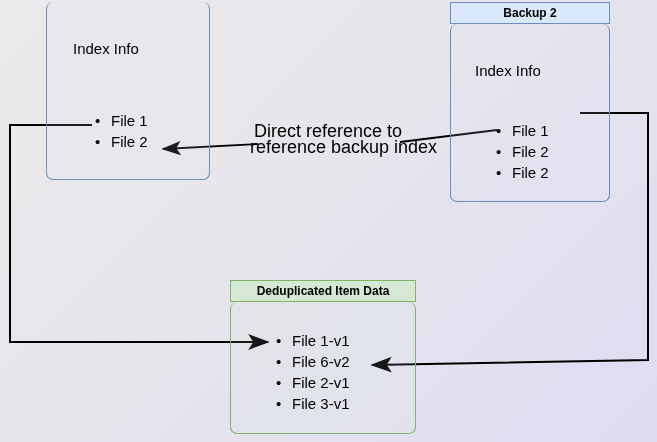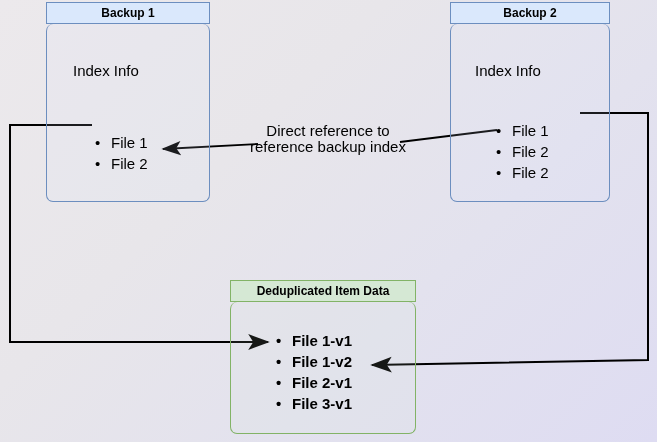--- a/index.html
+++ b/index.html
@@ -79,21 +79,21 @@
   ul.file-list li::before {
     content: "\2022";
     position: absolute;
     left: 0px;
     top: 0px;
     font-size: 15px;
     line-height: 21px;
   }
   .edge-label {
     position: absolute;
-    font-size: 15px;
+    font-size: 18px;
     line-height: 16px;
     color: #000;
     text-align: center;
     white-space: nowrap;
   }
   svg.edges {
     position: absolute;
     left: 0;
     top: 0;
     width: 657px;
@@ -121,21 +121,20 @@
     <g>
       <path d="M 92 125 L 10 125 L 10 342 L 268 342" stroke="#000000" stroke-width="2" fill="none" stroke-linejoin="miter" marker-end="url(#arrow)"></path>
     </g>
 
     <g>
       <path d="M 580 113 L 648 113 L 648 360 L 372 365" stroke="#000000" stroke-width="2" fill="none" stroke-linejoin="miter" marker-end="url(#arrow)"></path>
     </g>
   </svg>
 
   <div class="box blue-box" style="left:46px; top:2px; width:164px; height:200px;">
-    <div class="box-header">Backup 1</div>
     <div class="box-body" style="height:178px;">
       <div class="index-title" style="left:26px; top:38px;">Index Info</div>
       <ul class="file-list" style="left:48px; top:108px;">
         <li>File 1</li>
         <li>File 2</li>
       </ul>
     </div>
   </div>
 
   <div class="box blue-box" style="left:450px; top:2px; width:160px; height:140px;">
@@ -145,24 +144,24 @@
       <ul class="file-list" style="left:45px; top:96px;">
         <li>File 1</li>
         <li>File 2</li>
         <li>File 2</li>
       </ul>
     </div>
   </div>
 
   <div class="box green-box" style="left:230px; top:280px; width:186px; height:162px;">
     <div class="box-header">Deduplicated Item Data</div>
-    <div class="box-body" style="height:132px;font-weight:bold;">
+    <div class="box-body" style="height:132px;">
       <ul class="file-list" style="left:45px; top:28px;">
         <li>File 1-v1</li>
-        <li>File 1-v2</li>
+        <li>File 6-v2</li>
         <li>File 2-v1</li>
         <li>File 3-v1</li>
       </ul>
     </div>
   </div>
 
   <div class="edge-label" style="left:250px; top:123px; width:156px;">
     <div>Direct reference to</div>
     <div>reference backup index</div>
   </div>

